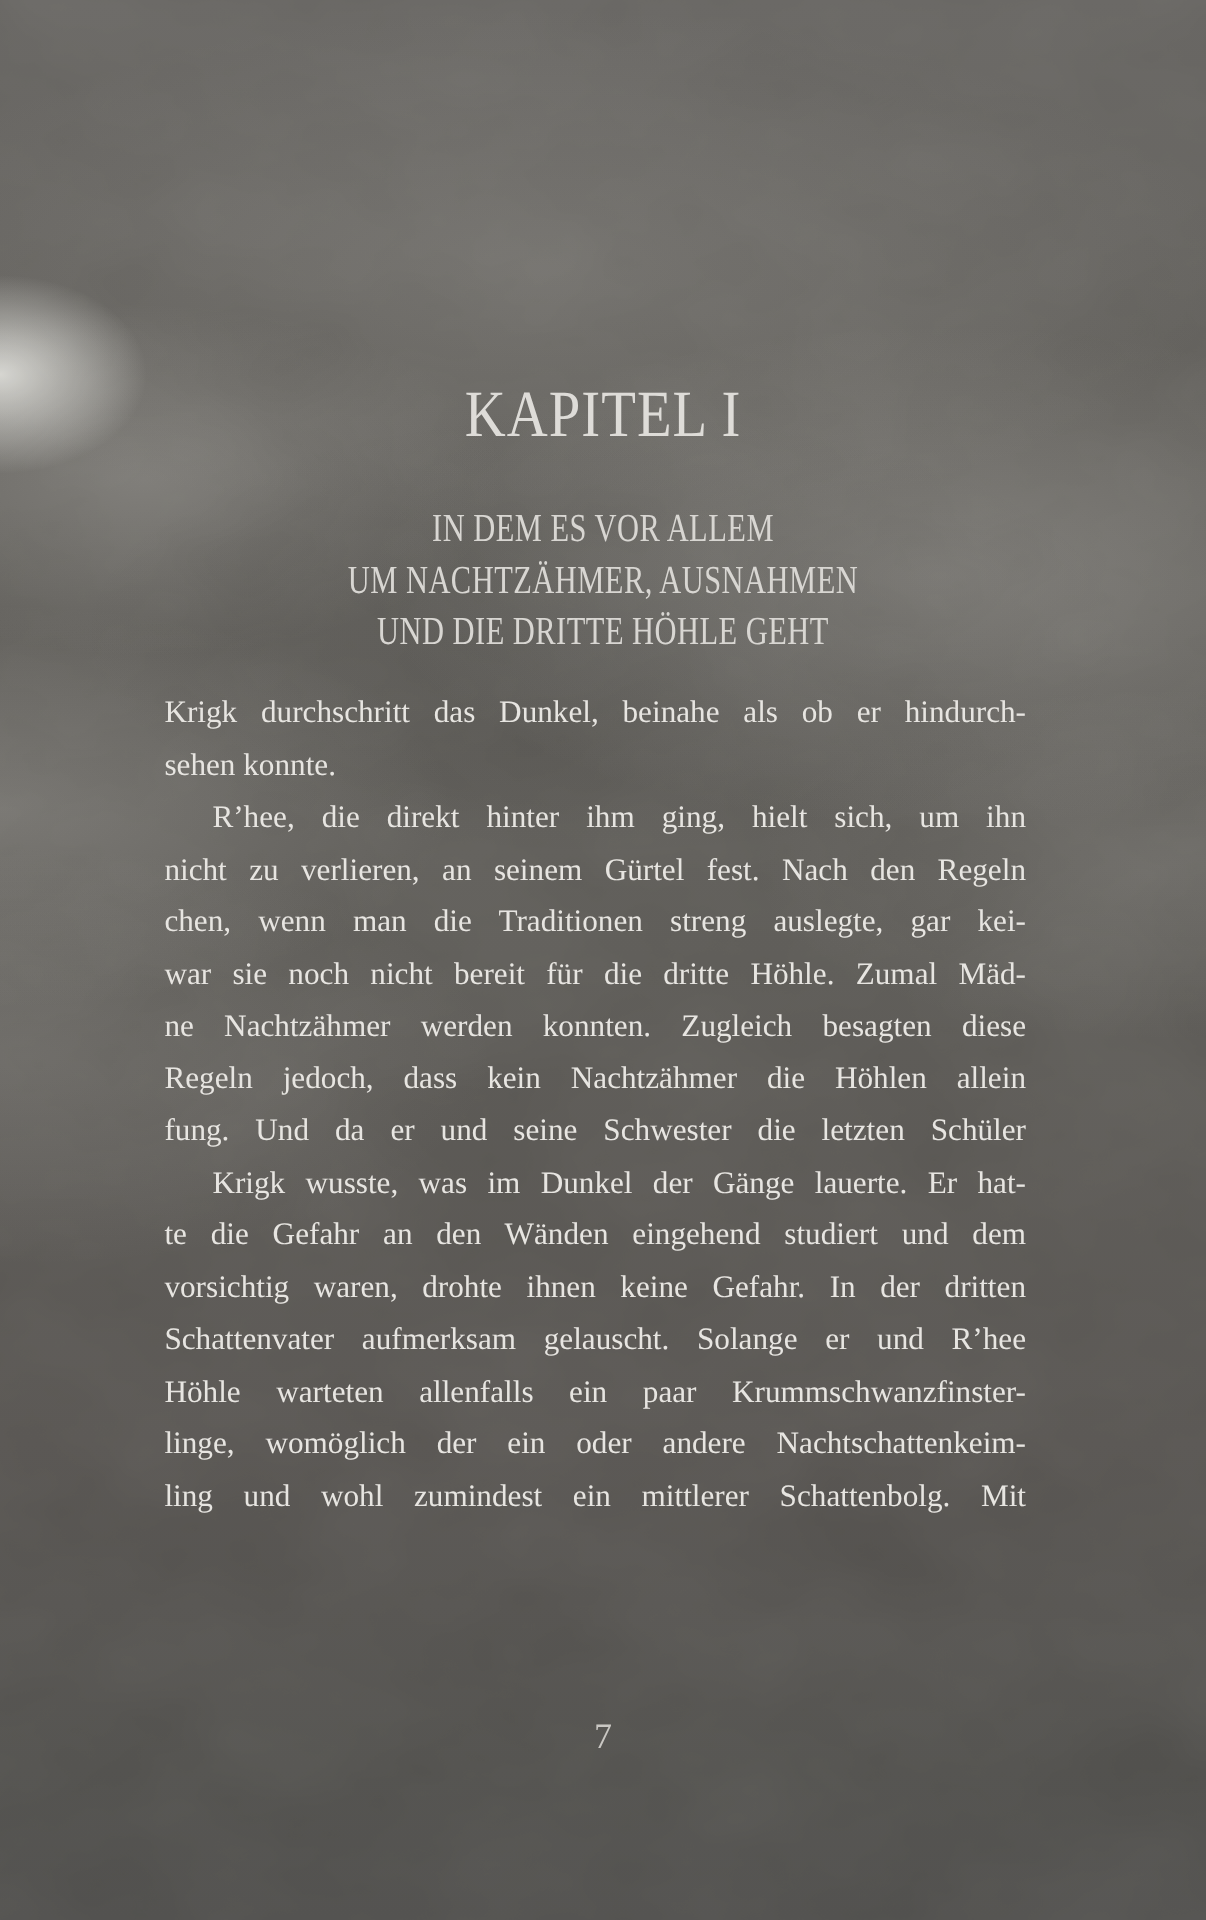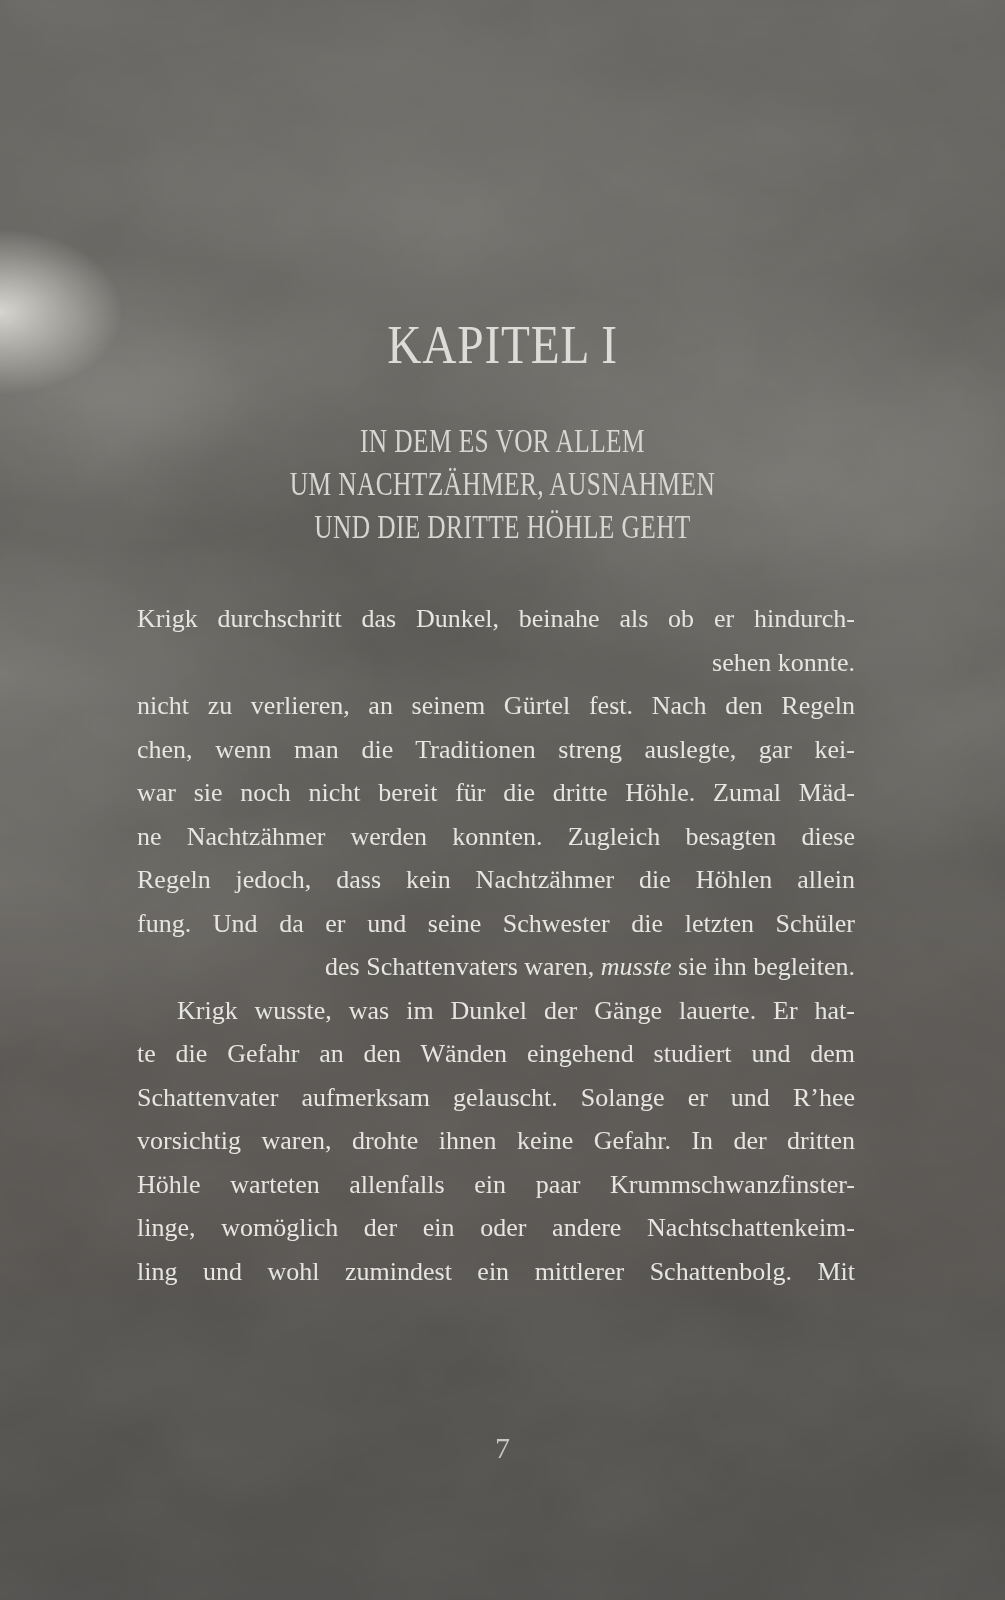--- a/index.html
+++ b/index.html
@@ -59,30 +59,30 @@
     text-align: center;
     font-size: 33px;
     line-height: 43px;
     color: #d8d6d2;
     transform: scaleX(0.77);
     transform-origin: 50% 0;
     letter-spacing: 0.5px;
   }
   .body-text {
     position: absolute;
-    top: 597px;
+    top: 572px;
     left: 137px;
     width: 718px;
     font-size: 26px;
     line-height: 43.5px;
     color: #e7e5e1;
   }
   .body-line { white-space: normal; }
   .body-line.j { text-align: justify; text-align-last: justify; }
-  .body-line.l { text-align: right; }
+  .body-line.l { text-align: left; }
   .body-line.ind { text-indent: 40px; }
   .body-line em { font-style: italic; }
 
   .page-number {
     position: absolute;
     top: 1433px;
     left: 0;
     width: 100%;
     text-align: center;
     font-size: 30px;
@@ -109,31 +109,31 @@
 
     <div class="chapter-subtitle">
       <div>IN DEM ES VOR ALLEM</div>
       <div>UM NACHTZÄHMER, AUSNAHMEN</div>
       <div>UND DIE DRITTE HÖHLE GEHT</div>
     </div>
 
     <div class="body-text">
       <div class="body-line j">Krigk durchschritt das Dunkel, beinahe als ob er hindurch-</div>
       <div class="body-line l">sehen konnte.</div>
+      <div class="body-line j ind">R’hee, die direkt hinter ihm ging, hielt sich, um ihn</div>
       <div class="body-line j">nicht zu verlieren, an seinem Gürtel fest. Nach den Regeln</div>
       <div class="body-line j">chen, wenn man die Traditionen streng auslegte, gar kei-</div>
       <div class="body-line j">war sie noch nicht bereit für die dritte Höhle. Zumal Mäd-</div>
       <div class="body-line j">ne Nachtzähmer werden konnten. Zugleich besagten diese</div>
       <div class="body-line j">Regeln jedoch, dass kein Nachtzähmer die Höhlen allein</div>
       <div class="body-line j">fung. Und da er und seine Schwester die letzten Schüler</div>
-      <div class="body-line l"><span>des Schattenvaters waren, </span><em>musste</em><span> sie ihn begleiten.</span></div>
       <div class="body-line j ind">Krigk wusste, was im Dunkel der Gänge lauerte. Er hat-</div>
       <div class="body-line j">te die Gefahr an den Wänden eingehend studiert und dem</div>
+      <div class="body-line j">vorsichtig waren, drohte ihnen keine Gefahr. In der dritten</div>
       <div class="body-line j">Schattenvater aufmerksam gelauscht. Solange er und R’hee</div>
-      <div class="body-line j">vorsichtig waren, drohte ihnen keine Gefahr. In der dritten</div>
       <div class="body-line j">Höhle warteten allenfalls ein paar Krummschwanzfinster-</div>
       <div class="body-line j">linge, womöglich der ein oder andere Nachtschattenkeim-</div>
       <div class="body-line j">ling und wohl zumindest ein mittlerer Schattenbolg. Mit</div>
     </div>
 
     <div class="page-number">7</div>
 
   </div>
 </div>
 

